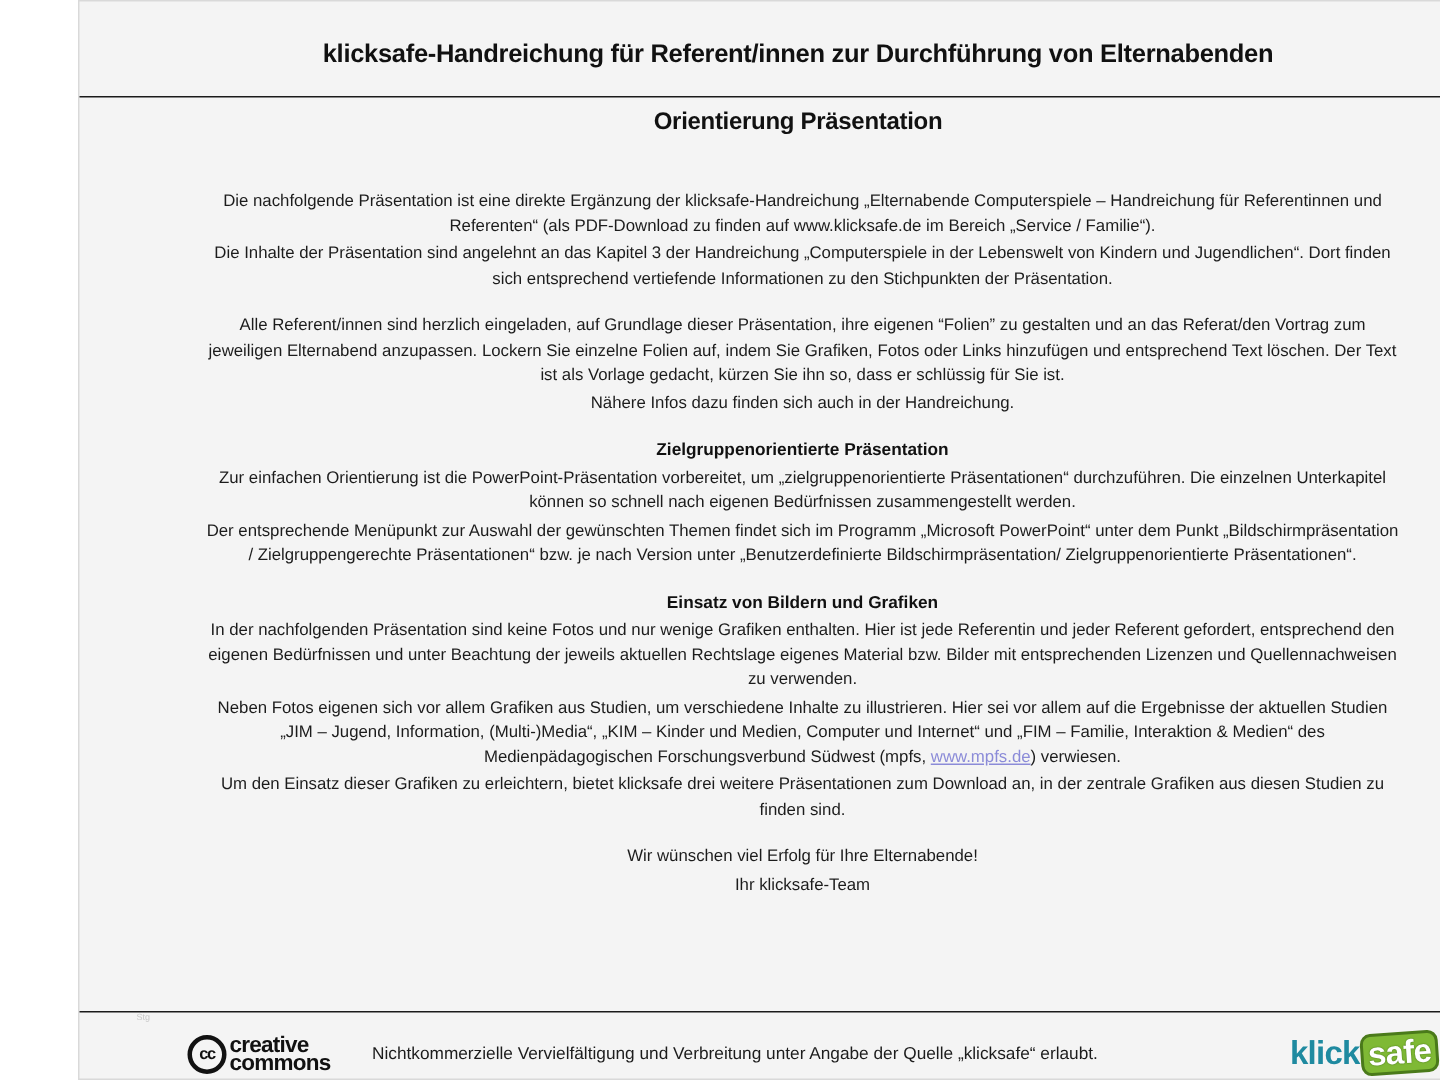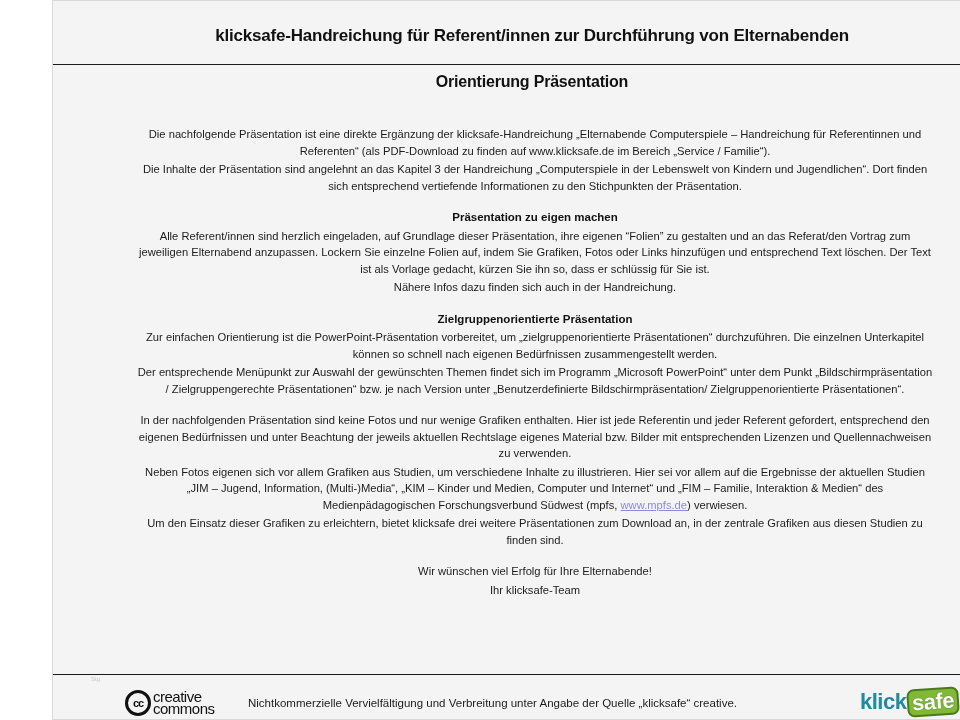--- a/index.html
+++ b/index.html
@@ -104,21 +104,21 @@
     justify-content: center;
     font-family: "Liberation Sans", sans-serif;
     font-weight: bold;
     font-size: 11px;
     color: #111;
     letter-spacing: -1px;
   }
   .cc-text {
     margin-left: 2px;
     font-family: "Liberation Sans", sans-serif;
-    font-weight: normal;
+    font-weight: bold;
     color: #111;
     line-height: 12px;
   }
   .cc-text .l1 { font-size: 15px; display: block; letter-spacing: -0.5px; }
   .cc-text .l2 { font-size: 15px; display: block; letter-spacing: -0.5px; }
   .license-text {
     position: absolute;
     left: 195px;
     top: 696px;
     font-family: "Liberation Sans", sans-serif;
@@ -162,32 +162,32 @@
   <div class="subtitle">Orientierung Präsentation</div>
 
   <div class="content">
 
     <div class="section">
       <p>Die nachfolgende Präsentation ist eine direkte Ergänzung der klicksafe-Handreichung „Elternabende Computerspiele – Handreichung für Referentinnen und Referenten“ (als PDF-Download zu finden auf www.klicksafe.de im Bereich „Service / Familie“).</p>
       <p>Die Inhalte der Präsentation sind angelehnt an das Kapitel 3 der Handreichung „Computerspiele in der Lebenswelt von Kindern und Jugendlichen“. Dort finden sich entsprechend vertiefende Informationen zu den Stichpunkten der Präsentation.</p>
     </div>
 
     <div class="section">
-      <h3>Präsentation zu eigen machen</h3>
       <p>Alle Referent/innen sind herzlich eingeladen, auf Grundlage dieser Präsentation, ihre eigenen “Folien” zu gestalten und an das Referat/den Vortrag zum jeweiligen Elternabend anzupassen. Lockern Sie einzelne Folien auf, indem Sie Grafiken, Fotos oder Links hinzufügen und entsprechend Text löschen. Der Text ist als Vorlage gedacht, kürzen Sie ihn so, dass er schlüssig für Sie ist.</p>
       <p>Nähere Infos dazu finden sich auch in der Handreichung.</p>
     </div>
 
     <div class="section">
       <h3>Zielgruppenorientierte Präsentation</h3>
       <p>Zur einfachen Orientierung ist die PowerPoint-Präsentation vorbereitet, um „zielgruppenorientierte Präsentationen“ durchzuführen. Die einzelnen Unterkapitel können so schnell nach eigenen Bedürfnissen zusammengestellt werden.</p>
       <p>Der entsprechende Menüpunkt zur Auswahl der gewünschten Themen findet sich im Programm „Microsoft PowerPoint“ unter dem Punkt „Bildschirmpräsentation / Zielgruppengerechte Präsentationen“ bzw. je nach Version unter „Benutzerdefinierte Bildschirmpräsentation/ Zielgruppenorientierte Präsentationen“.</p>
     </div>
 
     <div class="section">
+      <h3>Einsatz von Bildern und Grafiken</h3>
       <p>In der nachfolgenden Präsentation sind keine Fotos und nur wenige Grafiken enthalten. Hier ist jede Referentin und jeder Referent gefordert, entsprechend den eigenen Bedürfnissen und unter Beachtung der jeweils aktuellen Rechtslage eigenes Material bzw. Bilder mit entsprechenden Lizenzen und Quellennachweisen zu verwenden.</p>
       <p><span>Neben Fotos eigenen sich vor allem Grafiken aus Studien, um verschiedene Inhalte zu illustrieren. Hier sei vor allem auf die Ergebnisse der aktuellen Studien „JIM – Jugend, Information, (Multi-)Media“, „KIM – Kinder und Medien, Computer und Internet“ und „FIM – Familie, Interaktion &amp; Medien“ des Medienpädagogischen Forschungsverbund Südwest (mpfs, </span><a class="link">www.mpfs.de</a><span>) verwiesen.</span></p>
       <p>Um den Einsatz dieser Grafiken zu erleichtern, bietet klicksafe drei weitere Präsentationen zum Download an, in der zentrale Grafiken aus diesen Studien zu finden sind.</p>
     </div>
 
     <div class="section">
       <p>Wir wünschen viel Erfolg für Ihre Elternabende!</p>
       <p>Ihr klicksafe-Team</p>
     </div>
   </div>
@@ -196,21 +196,21 @@
   <div class="footer-note">Stg</div>
 
   <div class="cc-logo">
     <div class="cc-circle">cc</div>
     <div class="cc-text">
       <span class="l1">creative</span>
       <span class="l2">commons</span>
     </div>
   </div>
 
-  <div class="license-text">Nichtkommerzielle Vervielfältigung und Verbreitung unter Angabe der Quelle „klicksafe“ creative.</div>
+  <div class="license-text">Nichtkommerzielle Vervielfältigung und Verbreitung unter Angabe der Quelle „klicksafe“ erlaubt.</div>
 
   <div class="ks-logo">
     <span>klick</span>
     <span class="ks-badge">safe</span>
     <span>.de</span>
   </div>
 
 </div>
 
 </body></html>

